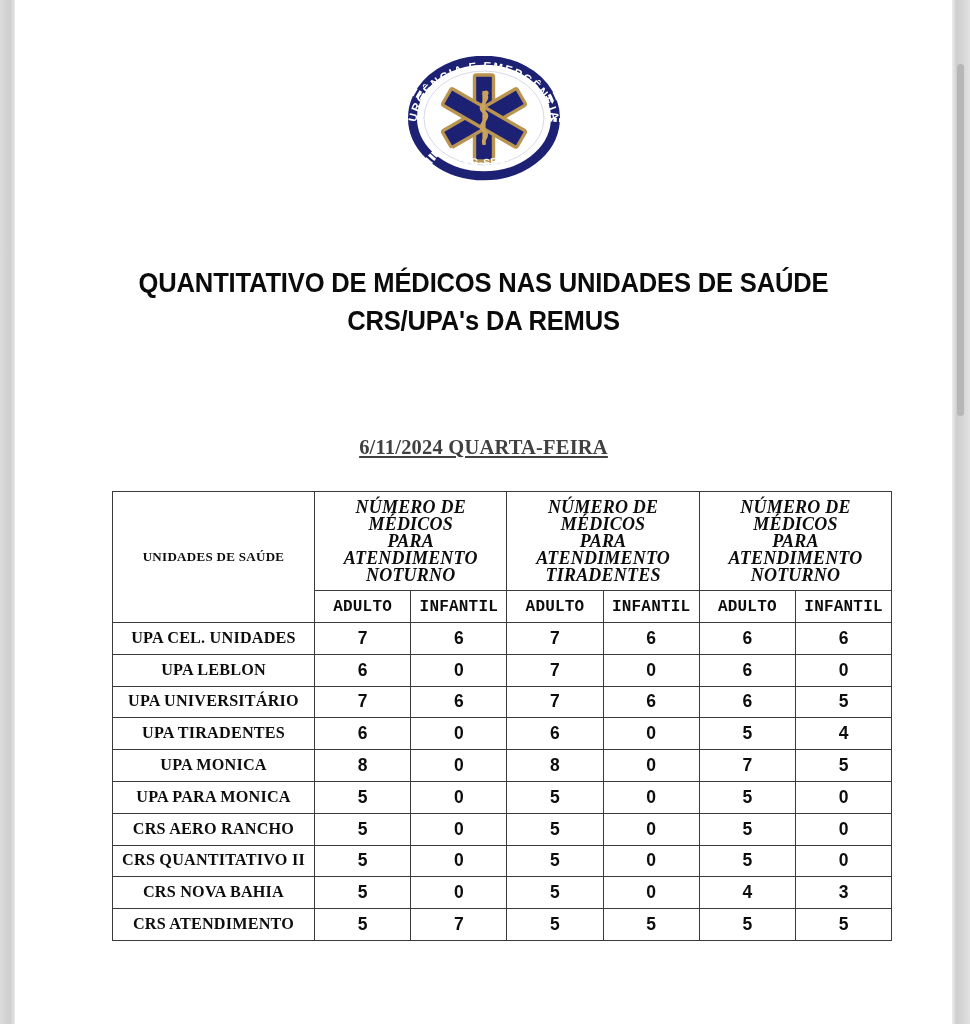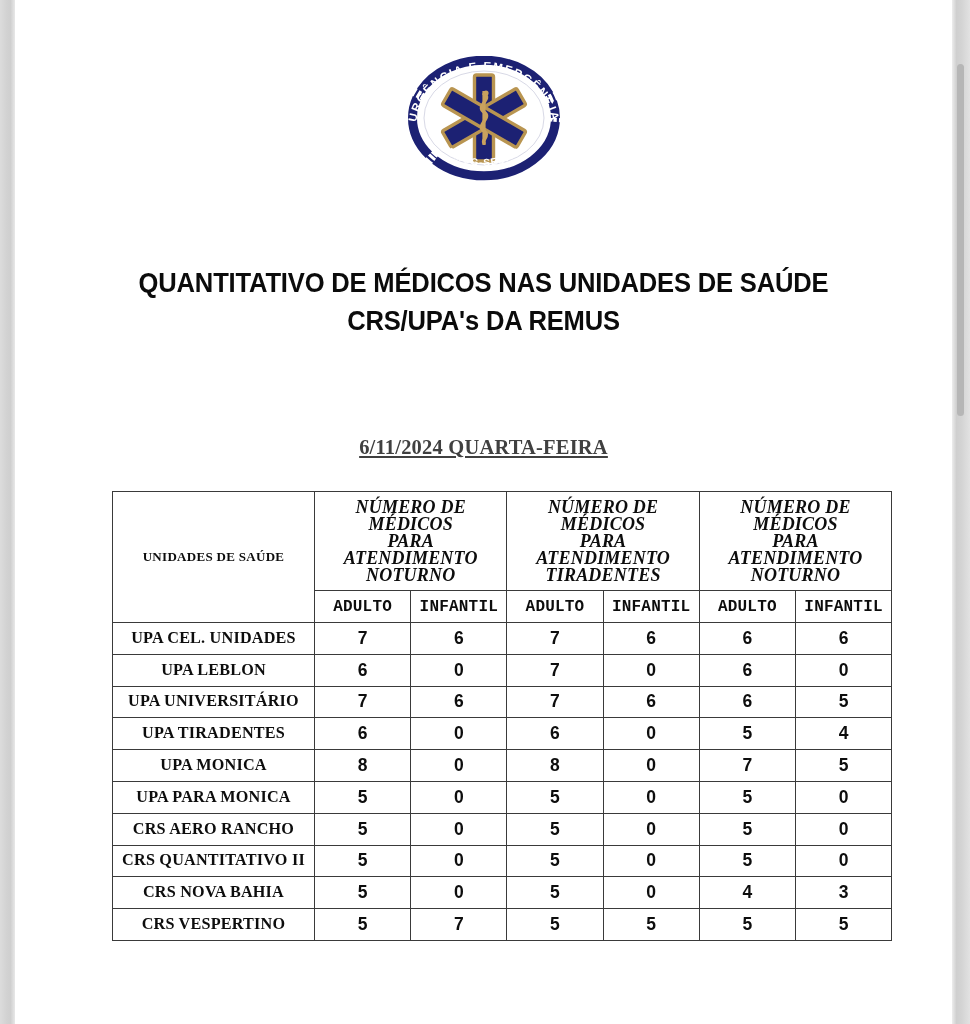--- a/index.html
+++ b/index.html
@@ -326,21 +326,21 @@
             <tr>
               <td class="unit-cell">CRS NOVA BAHIA</td>
               <td class="num-cell">5</td>
               <td class="num-cell">0</td>
               <td class="num-cell">5</td>
               <td class="num-cell">0</td>
               <td class="num-cell">4</td>
               <td class="num-cell">3</td>
             </tr>
             <tr>
-              <td class="unit-cell">CRS VESPERTINO</td>
+              <td class="unit-cell">CRS ATENDIMENTO</td>
               <td class="num-cell">5</td>
               <td class="num-cell">7</td>
               <td class="num-cell">5</td>
               <td class="num-cell">5</td>
               <td class="num-cell">5</td>
               <td class="num-cell">5</td>
             </tr>
           </tbody>
       </table>
     </div>

